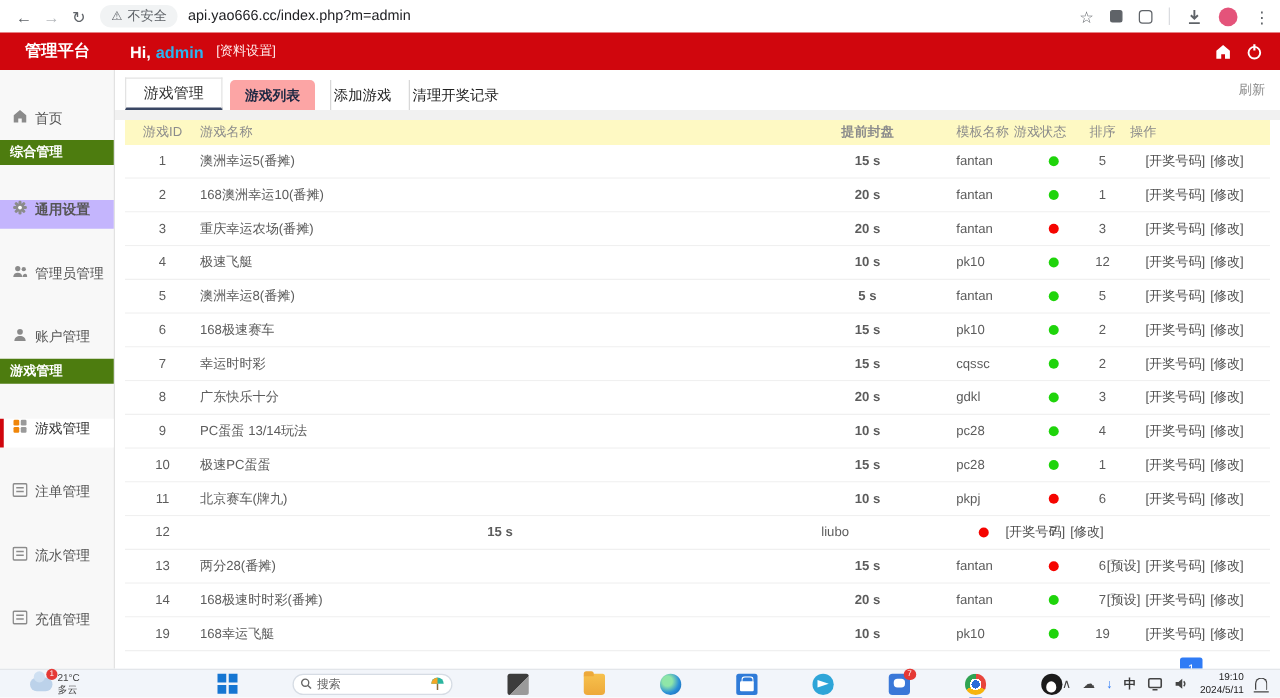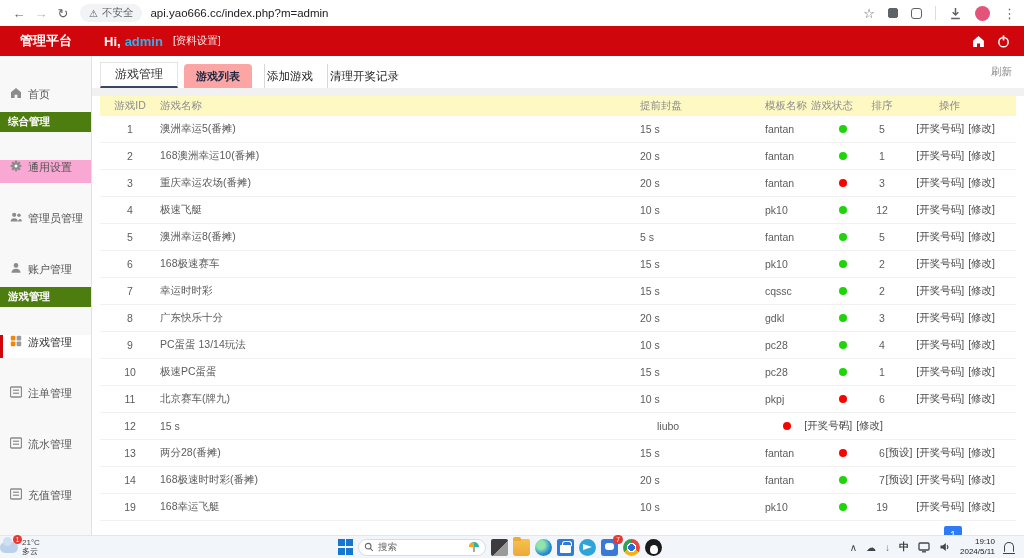--- a/index.html
+++ b/index.html
@@ -28,59 +28,59 @@
   .hdr-right { margin-left:auto; display:flex; gap:12px; align-items:center; padding-right:14px; }
   .hdr-right svg { display:block; cursor:pointer; }
 
   
   .workspace { position:absolute; top:56px; left:0; width:1024px; height:479px; display:flex; }
 
   
   .sidebar { width:92px; background:#f8f8f8; border-right:1px solid #e2e2e2; padding-top:3px; }
   .side-item { height:23px; display:flex; align-items:flex-start; gap:6px; padding-left:10px; font-size:11px; color:#555; cursor:pointer;margin-top:28px; }
   .side-item svg { flex:0 0 auto; }
-  .side-item.hl { background:#f9a8d4; }
+  .side-item.hl { background:#c4b5fd;font-weight:bold; }
   .side-item.active { background:#fff; border-left:3px solid #d0060d; padding-left:7px; color:#333; }
   .side-section { height:20px; margin:2px 0; background:#4d7c0f; color:#fff; font-size:10.5px; display:flex; align-items:center; padding-left:8px; font-weight:bold; }
 
   
   .main { flex:1; background:#fff; position:relative; overflow:hidden; }
   .tabs-row { height:32px; display:flex; align-items:flex-end; padding-left:8px; position:relative; }
   .tab-page { height:26px; padding:0 14px; display:flex; align-items:center; font-size:12px; color:#333; background:#fff; border:1px solid #e3e3e3; border-bottom:2px solid #3a4764; cursor:pointer; }
   .tab-active { height:24px; margin-left:6px; padding:0 12px; display:flex; align-items:center; font-size:11px; font-weight:bold; color:#1c2742; background:#fca5a5; border-radius:4px 4px 0 0; cursor:pointer; }
   .tab-plain { height:24px; padding:0 2px; display:flex; align-items:center; font-size:11.5px; color:#222; border-left:1px solid #d8d8d8; margin-left:12px; cursor:pointer; }
   .refresh-link { position:absolute; right:12px; top:9px; font-size:10.5px; color:#8a8a8a; cursor:pointer; }
   .gray-gap { height:8px; background:#f1f1f1; }
 
   .card { margin:0 8px; }
   .grid-row { display:grid; grid-template-columns:60px 480px 108px 78px 34px 44px 112px; align-items:center; }
   .thead { height:20px; background:#fef9c3; font-size:10.5px; color:#8c8c8c; }
   .trow { height:27px; border-bottom:1px solid #f0f0f0; font-size:10.5px; color:#5c5c5c; background:#fff; }
   .c-id { text-align:center; }
   .c-name { text-align:left; }
-  .c-close { text-align:left; }
+  .c-close { text-align:center;font-weight:bold; }
   .c-tpl { padding-left:17px; }
   .c-status { display:flex; justify-content:center; }
   .c-sort { text-align:center; }
   .c-actions { display:flex; justify-content:flex-end; gap:4px; padding-right:21px; white-space:nowrap; }
-  .h-actions { text-align:center; padding-right:21px; }
+  .h-actions { text-align:left; padding-right:21px; }
   .dot { width:8px; height:8px; border-radius:50%; display:inline-block; }
   .dot.on { background:#1fd40b; }
   .dot.off { background:#f50400; }
   .alink { color:#4f4f4f; cursor:pointer; }
   .page-btn { position:absolute; right:62px; bottom:-9px; width:18px; height:18px; background:#2f7bf5; color:#fff; font-size:10px; display:flex; align-items:center; justify-content:center; border-radius:2px; cursor:pointer; }
 
   
   .taskbar { position:absolute; bottom:0; left:0; width:1024px; height:23px; background:#f2f5fa; border-top:1px solid #e3e6ea; display:flex; align-items:center; }
-  .weather { display:flex; align-items:center; gap:4px; width:150px; cursor:pointer; }
+  .weather { display:flex; align-items:center; gap:4px; width:150px; cursor:pointer;margin-left:24px; }
   .cloud { position:relative; width:18px; height:11px; background:#bcd2ea; border-radius:6px; }
   .cloud:before { content:""; position:absolute; left:3px; top:-5px; width:9px; height:9px; background:#cfe0f2; border-radius:50%; }
   .wbadge { position:absolute; right:-4px; top:-7px; width:9px; height:9px; background:#e53935; color:#fff; border-radius:50%; font-size:6.5px; display:flex; align-items:center; justify-content:center; }
   .wtxt { font-size:8px; color:#444; line-height:1.15; }
-  .tb-center { flex:1; display:flex; align-items:center; justify-content:center; gap:5px; }
+  .tb-center { flex:1; display:flex; align-items:center; justify-content:space-between; gap:5px; }
   .start-ic { display:grid; grid-template-columns:7px 7px; grid-gap:1.5px; cursor:pointer; }
   .start-ic i { width:7px; height:7px; background:#1676d2; }
   .tb-search { width:128px; height:17px; background:#fff; border:1px solid #d6dce4; border-radius:9px; display:flex; align-items:center; padding:0 5px; gap:4px; cursor:text; }
   .tb-search .s-txt { font-size:9.5px; color:#666; flex:1; }
   .tb-ic { width:17px; height:17px; border-radius:3px; position:relative; cursor:pointer; }
   .ic-taskview { background:linear-gradient(135deg,#3c3c3c 55%, #9a9a9a 55%); border-radius:2px; }
   .ic-folder { background:linear-gradient(#f7c14d,#eda93a); border-radius:2px 2px 3px 3px; }
   .ic-folder:before { content:""; position:absolute; top:-2px; left:0; width:8px; height:4px; background:#eda93a; border-radius:2px 2px 0 0; }
   .ic-edge { border-radius:50%; background:radial-gradient(circle at 35% 35%, #8fe6a8 0 25%, #2a8fd8 60%, #1559a8 100%); }
   .ic-store { background:#2f7bd8; border-radius:2px; }

